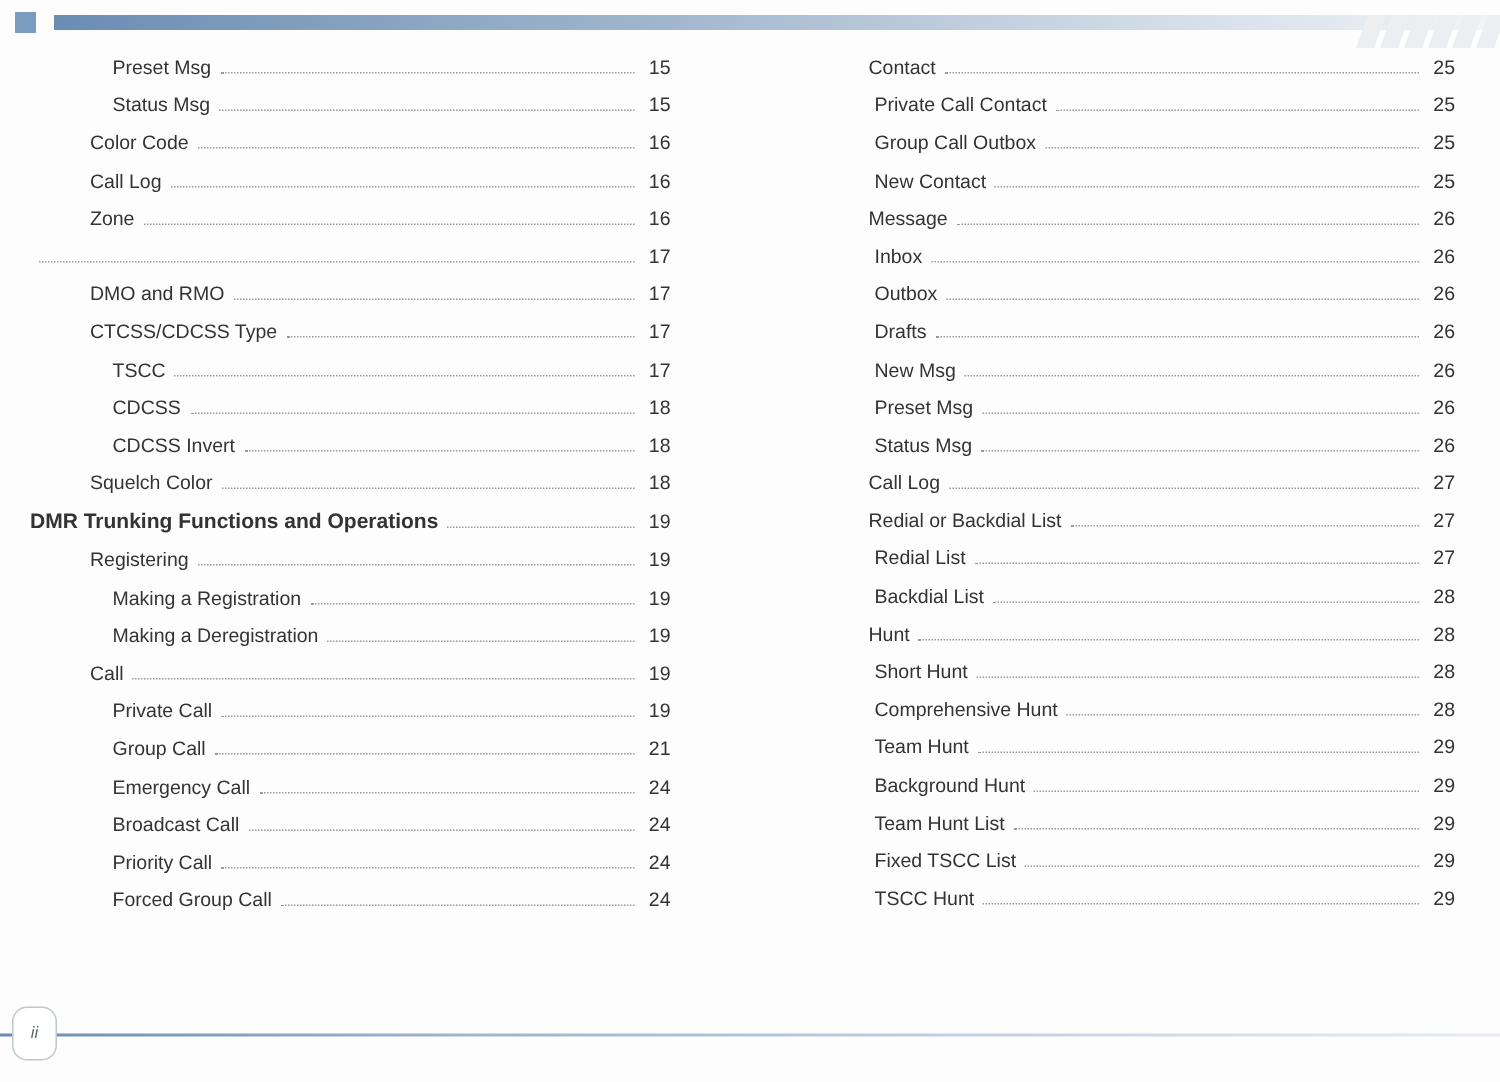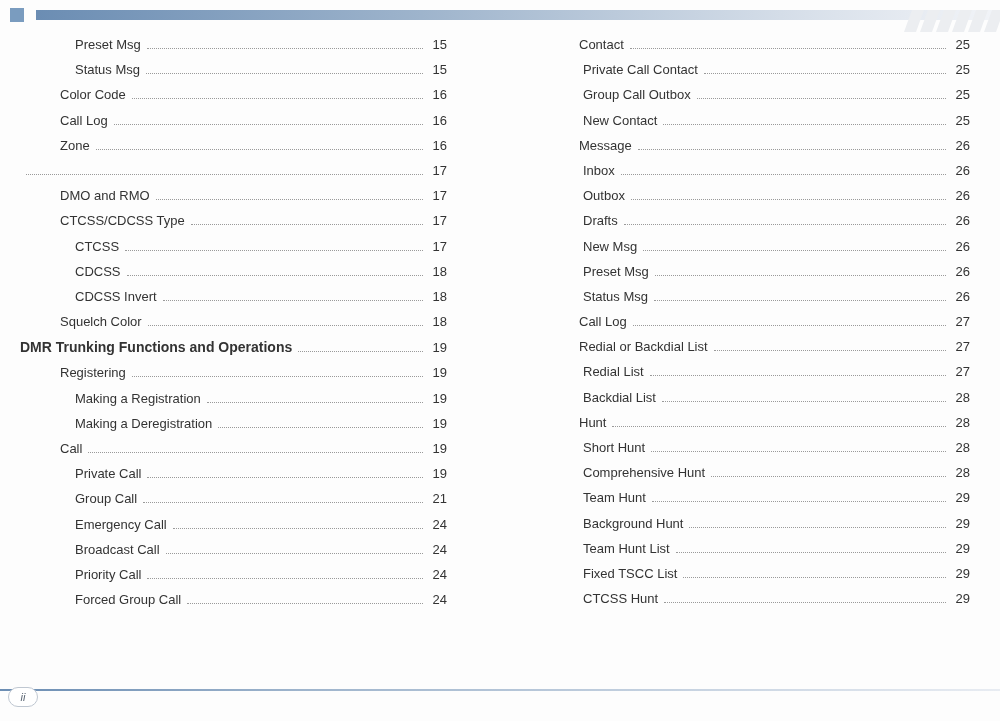--- a/index.html
+++ b/index.html
@@ -91,21 +91,21 @@
     left: 0;
     right: 0;
     height: 2px;
     background: linear-gradient(to right, #6b8db3 0%, #9eb4cc 30%, #e8ecf2 100%);
   }
   .footer-badge {
     position: absolute;
     bottom: 14px;
     left: 8px;
     width: 30px;
-    height: 20px;
+    height: 36px;
     border: 1px solid #bfc7d1;
     border-radius: 10px;
     display: flex;
     align-items: center;
     justify-content: center;
     font-size: 11px;
     font-style: italic;
     color: #5a6573;
     background: #fff;
   }
@@ -161,21 +161,21 @@
         <span class="toc-label">DMO and RMO</span>
         <span class="toc-dots"></span>
         <span class="toc-page">17</span>
       </div>
       <div class="toc-row lvl2">
         <span class="toc-label">CTCSS/CDCSS Type</span>
         <span class="toc-dots"></span>
         <span class="toc-page">17</span>
       </div>
       <div class="toc-row lvl3">
-        <span class="toc-label">CTCSS</span>
+        <span class="toc-label">TSCC</span>
         <span class="toc-dots"></span>
         <span class="toc-page">17</span>
       </div>
       <div class="toc-row lvl3">
         <span class="toc-label">CDCSS</span>
         <span class="toc-dots"></span>
         <span class="toc-page">18</span>
       </div>
       <div class="toc-row lvl3">
         <span class="toc-label">CDCSS Invert</span>
@@ -348,21 +348,21 @@
         <span class="toc-label">Team Hunt List</span>
         <span class="toc-dots"></span>
         <span class="toc-page">29</span>
       </div>
       <div class="toc-row lvl2">
         <span class="toc-label">Fixed TSCC List</span>
         <span class="toc-dots"></span>
         <span class="toc-page">29</span>
       </div>
       <div class="toc-row lvl2">
-        <span class="toc-label">CTCSS Hunt</span>
+        <span class="toc-label">TSCC Hunt</span>
         <span class="toc-dots"></span>
         <span class="toc-page">29</span>
       </div>
     </div>
 </div>
 
 <div class="footer-line"></div>
 <div class="footer-badge">
   <span>ii</span>
 </div>

